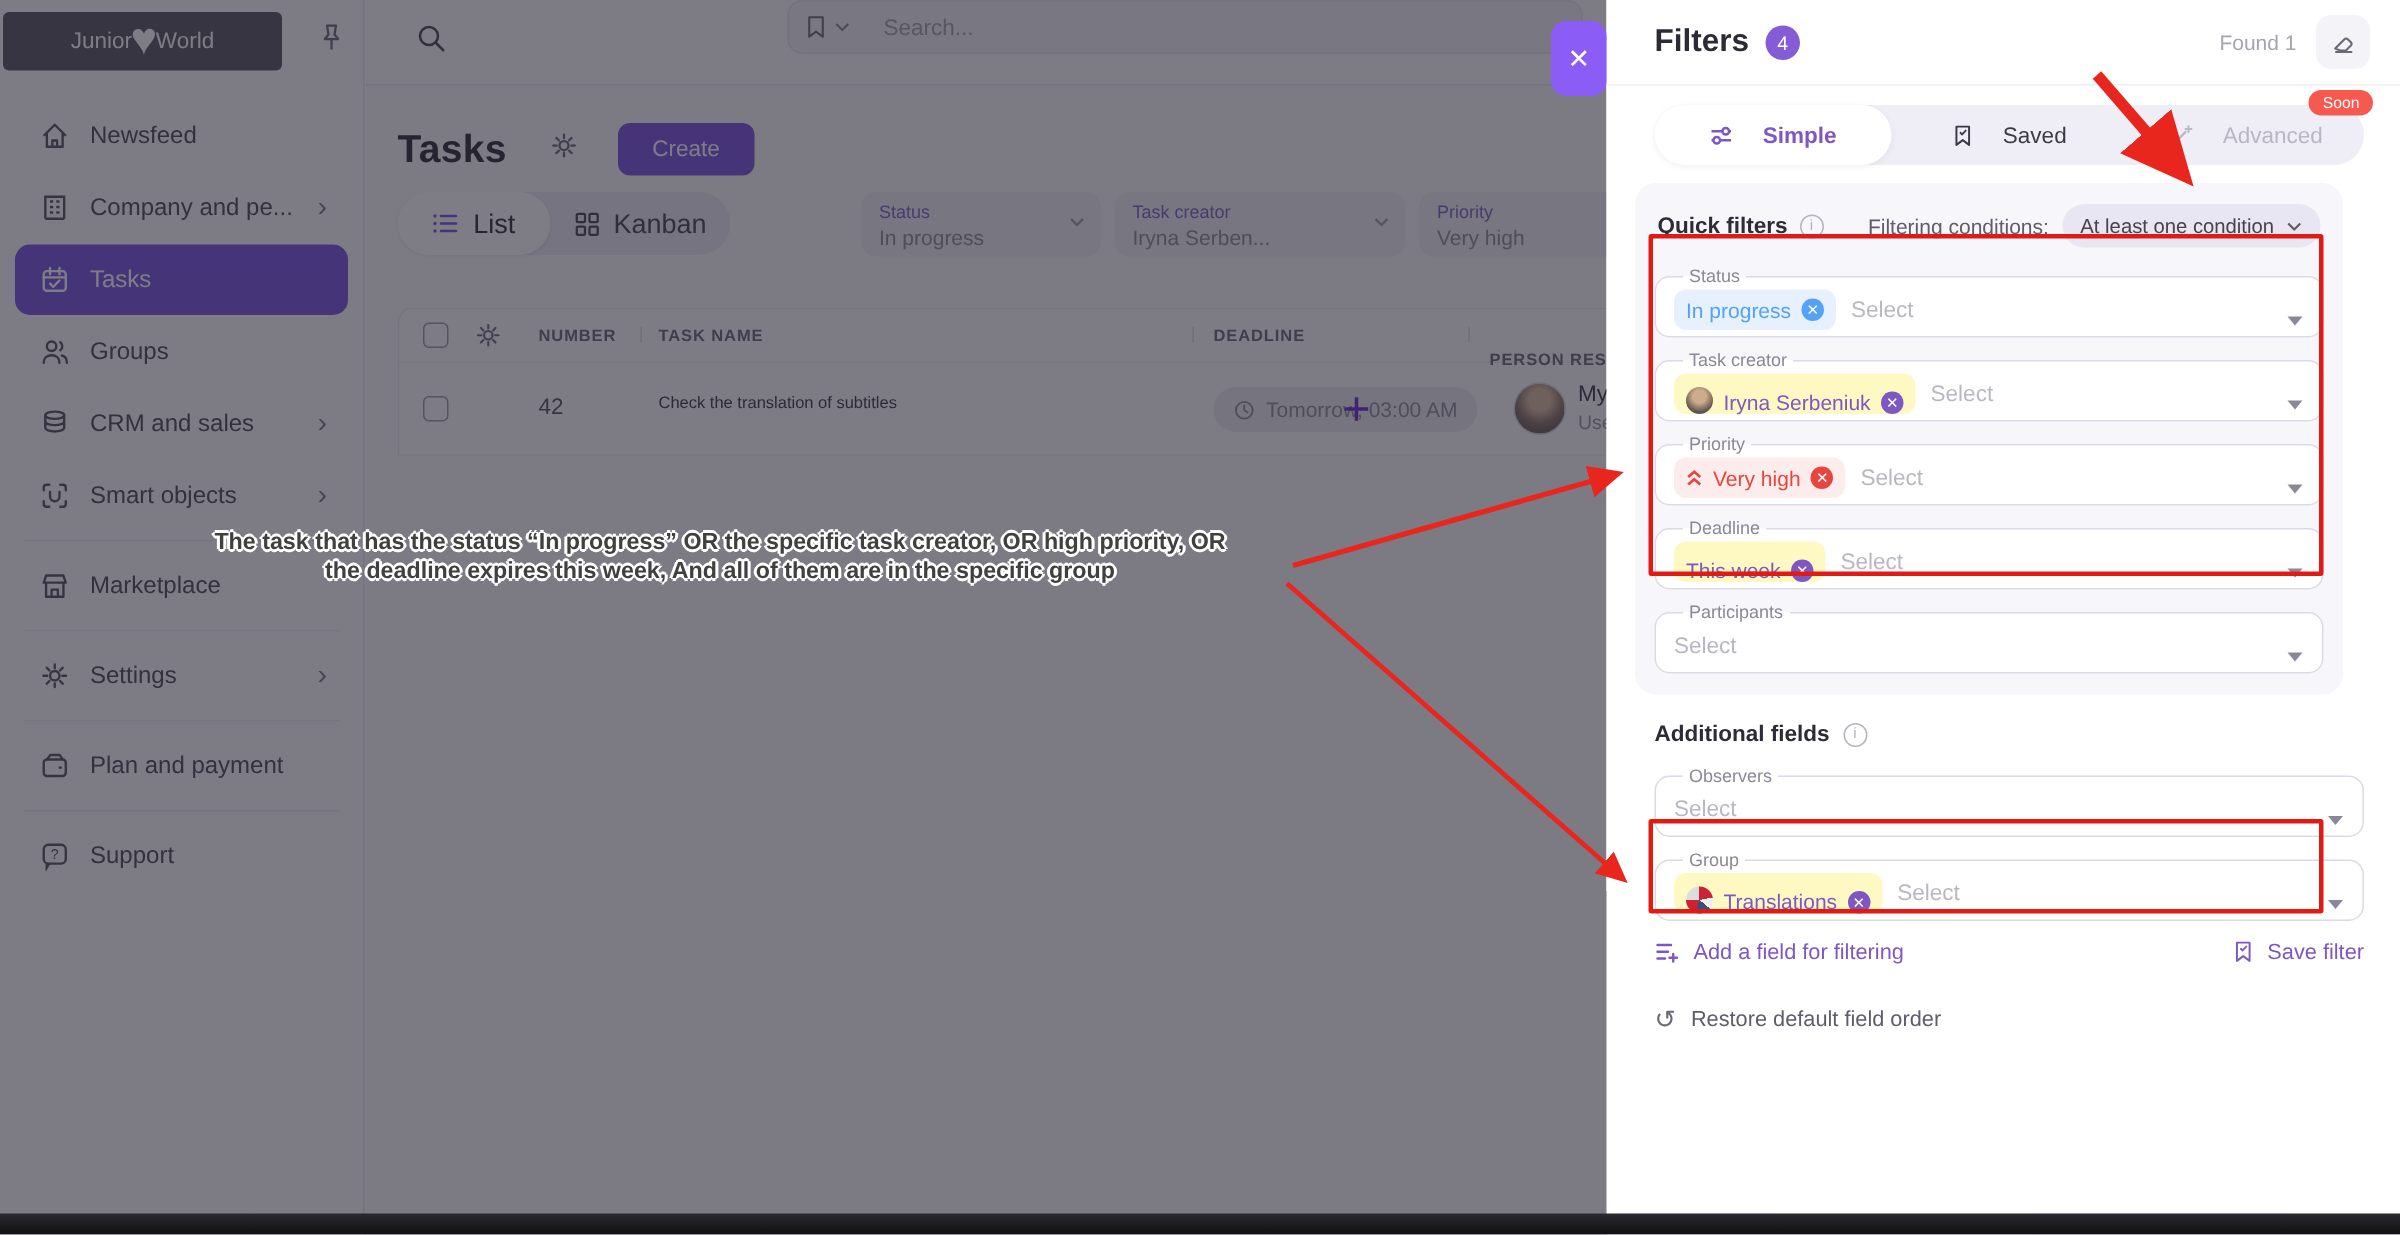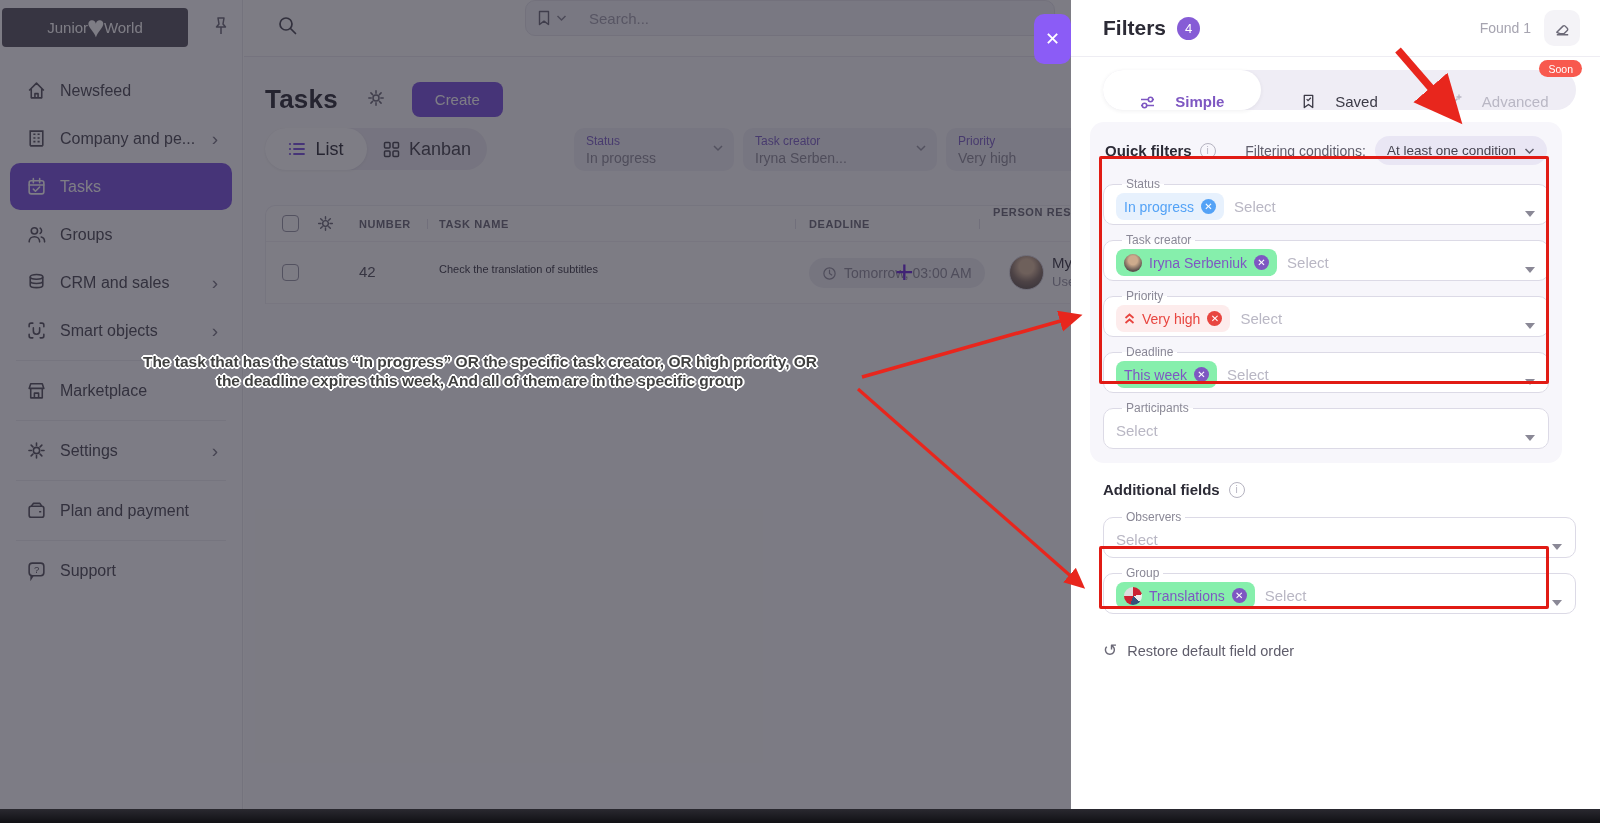--- a/index.html
+++ b/index.html
@@ -60,39 +60,39 @@
 
   
   .panel { position:absolute; left:1071px; top:0; width:529px; height:594px; background:#fff; z-index:10; }
   .close-btn { position:absolute; left:1034px; top:14px; width:37px; height:50px; background:#8b5cf6; border-radius:10px; z-index:12; color:#fff; display:flex; align-items:center; justify-content:center; font-size:18px; cursor:pointer; }
   .p-header { height:57px; border-bottom:1px solid #eeedf3; display:flex; align-items:center; padding:0 20px 0 32px; }
   .p-title { font-size:21px; font-weight:700; color:#2c2b36; }
   .p-badge { width:23px; height:23px; border-radius:50%; background:#865cd6; color:#fff; font-size:13px; display:flex; align-items:center; justify-content:center; margin-left:11px; }
   .p-found { margin-left:auto; color:#a6a4b0; font-size:14px; margin-right:13px; }
   .eraser-btn { width:36px; height:36px; background:#f4f3f7; border-radius:10px; border:none; display:flex; align-items:center; justify-content:center; cursor:pointer; }
   .tabs { position:relative; margin:13px 24px 0 32px; height:40px; background:#efedf5; border-radius:20px; display:flex; }
-  .tab { flex:1; display:flex; align-items:flex-end; justify-content:center; gap:19px; font-size:15px; cursor:pointer; }
+  .tab { flex:1; display:flex; align-items:center; justify-content:center; gap:19px; font-size:15px; cursor:pointer; }
   .tab-simple { background:#fff; border-radius:20px; color:#7e57c2; font-weight:700; box-shadow:0 1px 4px rgba(40,38,60,.07); }
   .tab-saved { color:#3b3a46; }
   .tab-advanced { color:#b9b7c4; }
   .soon { position:absolute; top:-10px; right:-6px; background:#f8594e; color:#fff; font-size:10.5px; padding:2.5px 9px; border-radius:9px; }
   .qcard { margin:12px 20px 0 19px; width:472px; background:#f7f6fb; border-radius:14px; padding:12px 13px 6px; }
   .qhead { display:flex; align-items:center; margin:2px 2px 12px; }
   .qtitle { font-size:15px; font-weight:700; color:#2c2b36; margin-right:8px; }
   .cond-lab { margin-left:auto; font-size:14px; color:#5f5d6b; margin-right:9px; }
   .cond-pill { background:#e9e6f4; border-radius:15px; height:29px; display:flex; align-items:center; gap:8px; padding:0 12px; font-size:13.5px; color:#45434f; cursor:pointer; }
   .ffield { position:relative; border:1px solid #dcdae6; border-radius:10px; background:#fff; height:48px; padding:1px 34px 0 12px; margin-bottom:8px; }
   .ffield legend { font-size:12px; color:#8a8896; padding:0 4px; margin-left:6px; }
   .frow { display:flex; align-items:center; gap:10px; margin-top:1px; }
   .select-ph { color:#b9b7c4; font-size:15px; }
   .caret { position:absolute; right:13px; top:20px; width:0; height:0; border-left:5px solid transparent; border-right:5px solid transparent; border-top:6px solid #8a8896; }
   .chip { display:inline-flex; align-items:center; gap:7px; height:27px; border-radius:8px; padding:0 8px; font-size:14px; }
   .chip-x { width:15px; height:15px; border-radius:50%; color:#fff; font-size:10px; display:flex; align-items:center; justify-content:center; cursor:pointer; }
   .c-blue { background:#e7f1fd; color:#53a2f6; } .c-blue .chip-x { background:#53a2f6; }
-  .c-purple { background:#86efac; color:#7e57c2; } .c-purple .chip-x { background:#7e57c2; }
+  .c-purple { background:#fef9c3; color:#7e57c2;align-items:flex-end; } .c-purple .chip-x { background:#7e57c2; }
   .c-red { background:#fdecec; color:#e8453f; } .c-red .chip-x { background:#e8453f; }
   .chip-av { width:18px; height:18px; border-radius:50%; background:radial-gradient(circle at 50% 35%, #cdab8d 30%, #5f5450 70%); }
   .chip-av-group { width:18px; height:18px; border-radius:50%; background:conic-gradient(#c23 0 22%, #eee 22% 36%, #35507a 36% 55%, #c23 55% 75%, #ddd 75% 100%); }
   .add-head { display:flex; align-items:center; gap:9px; margin:18px 0 12px 32px; }
   .add-title { font-size:15px; font-weight:700; color:#2c2b36; }
   .additional { margin:0 24px 0 32px; }
   .links-row { display:flex; justify-content:space-between; align-items:center; margin:12px 24px 0 32px; }
   .plink { display:flex; align-items:center; gap:9px; color:#7e57c2; font-size:14.5px; cursor:pointer; }
   .restore-row { display:flex; align-items:center; gap:10px; margin:26px 0 0 32px; color:#5f5d6b; font-size:14.5px; cursor:pointer; }
   .restore-glyph { font-size:17px; color:#6b6977; }
@@ -301,21 +301,21 @@
         <span style="position:absolute; left:50px; top:8px;"><svg width="19" height="19" viewBox="0 0 20 20">
               <circle cx="10" cy="10" r="3" fill="none" stroke="#6b6977" stroke-width="1.5"></circle>
               <path d="M10 2.8v2.4 M10 14.8v2.4 M2.8 10h2.4 M14.8 10h2.4 M4.9 4.9l1.7 1.7 M13.4 13.4l1.7 1.7 M15.1 4.9l-1.7 1.7 M6.6 13.4l-1.7 1.7" stroke="#6b6977" stroke-width="1.5" stroke-linecap="round"></path>
             </svg></span>
         <span style="position:absolute; left:93px; top:12px;">NUMBER</span>
         <span class="vsep" style="left:160px; top:11px;">|</span>
         <span style="position:absolute; left:173px; top:12px;">TASK NAME</span>
         <span class="vsep" style="left:528px; top:11px;">|</span>
         <span style="position:absolute; left:543px; top:12px;">DEADLINE</span>
         <span class="vsep" style="left:712px; top:11px;">|</span>
-        <span style="position:absolute; left:727px; top:0; white-space:nowrap;">PERSON RES</span>
+        <span style="position:absolute; left:727px; top:28px; white-space:nowrap;">PERSON RES</span>
       </div>
       <div class="trow">
         <span class="cb" style="left:16px; top:22px;"></span>
         <span style="position:absolute; left:93px; top:21px; font-size:15px; color:#55535f;">42</span>
         <span style="position:absolute; left:173px; top:21px; font-size:11px; color:#3c3a46;">Check the translation of subtitles</span>
         <span class="pill-deadline">
           <svg width="15" height="15" viewBox="0 0 20 20">
               <circle cx="10" cy="10" r="7.5" fill="none" stroke="#8f8d9b" stroke-width="1.6"></circle>
               <path d="M10 5.5V10l3 2" fill="none" stroke="#8f8d9b" stroke-width="1.6" stroke-linecap="round"></path>
             </svg>
@@ -469,20 +469,36 @@
             <span class="chip-av-group"></span>
             <span>Translations</span>
             <span class="chip-x">✕</span>
           </span>
           <span class="select-ph">Select</span>
         </div>
         <span class="caret"></span>
       </fieldset>
     </div>
 
+    <div class="links-row">
+      <span class="plink">
+        <svg width="17" height="15" viewBox="0 0 17 15">
+            <path d="M2 3h9 M2 7.5h7 M2 12h5" stroke="#7e57c2" stroke-width="1.6" stroke-linecap="round"></path>
+            <path d="M12.5 9v5 M10 11.5h5" stroke="#7e57c2" stroke-width="1.6" stroke-linecap="round"></path>
+          </svg>
+        <span>Add a field for filtering</span>
+      </span>
+      <span class="plink">
+        <svg width="15" height="17" viewBox="0 0 16 18">
+            <path d="M3.5 2.5h9v13l-4.5-3.4-4.5 3.4z" fill="none" stroke="#7e57c2" stroke-width="1.4" stroke-linejoin="round"></path>
+            <path d="M6 6.5l1.5 1.5L10.5 5" fill="none" stroke="#7e57c2" stroke-width="1.3"></path>
+          </svg>
+        <span>Save filter</span>
+      </span>
+    </div>
 
     <div class="restore-row">
       <span class="restore-glyph">↺</span>
       <span>Restore default field order</span>
     </div>
   </section>
 
   <div class="bottom-strip"></div>
 
   <div class="anno">

